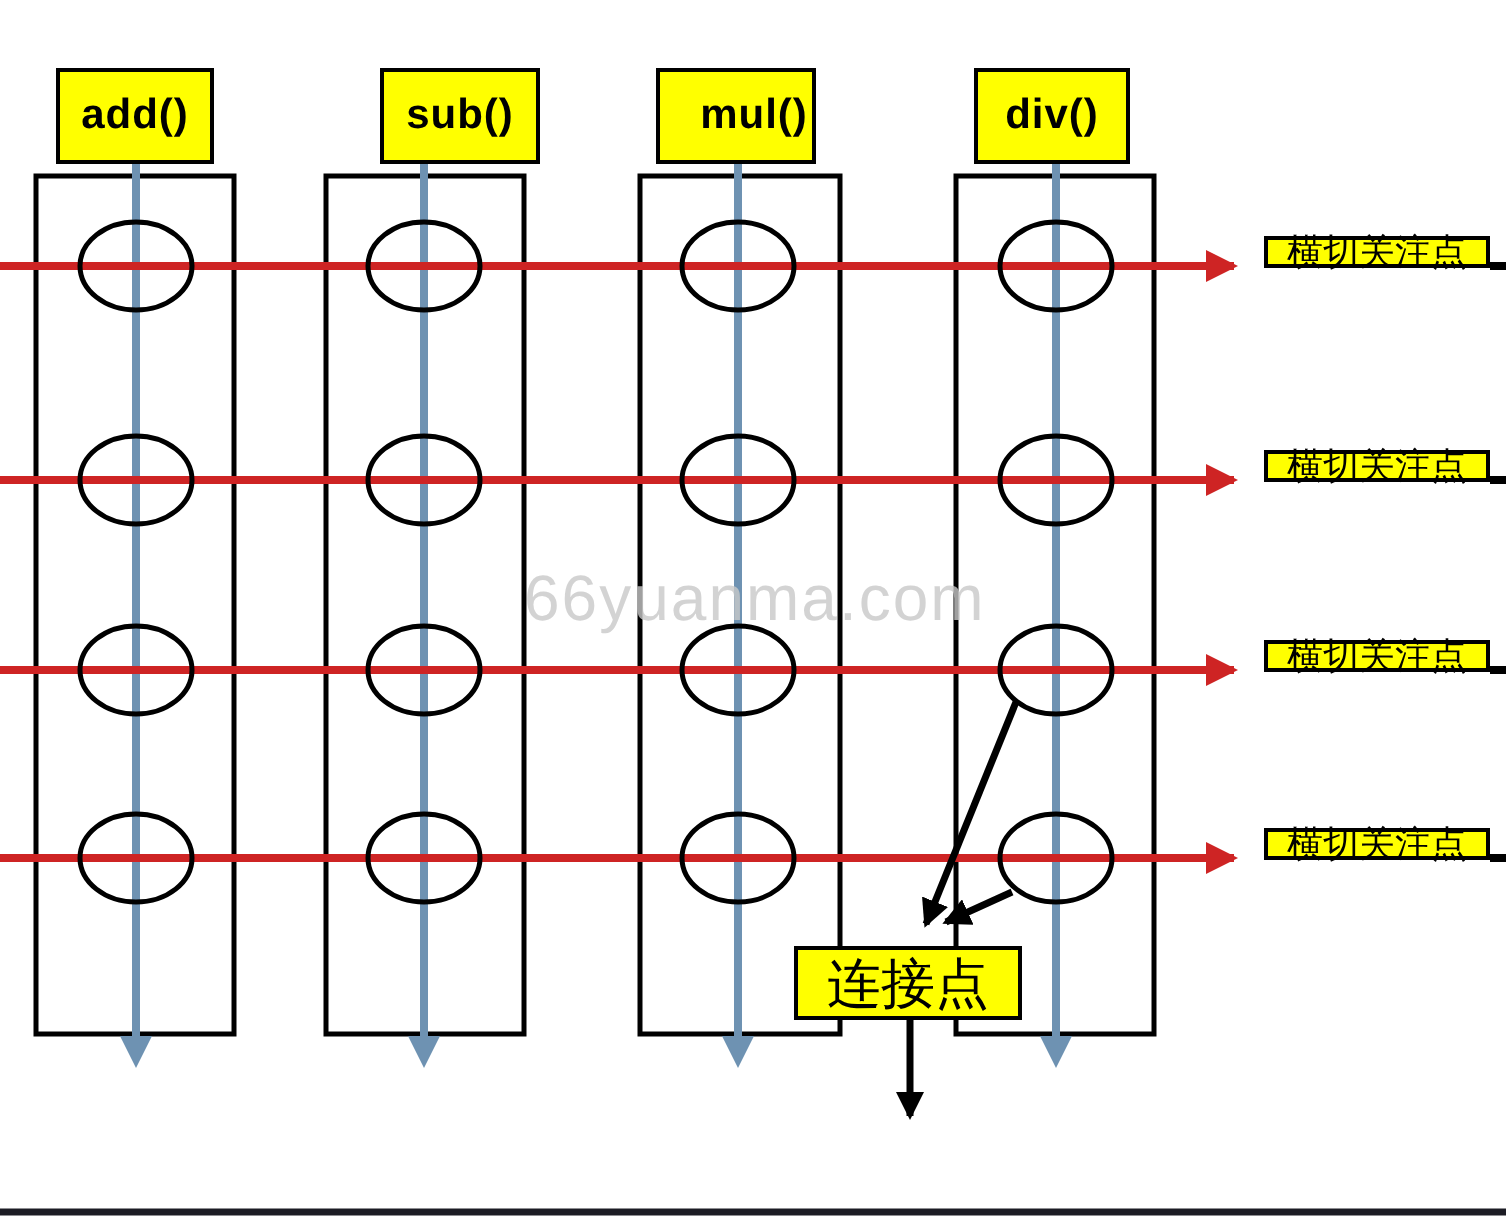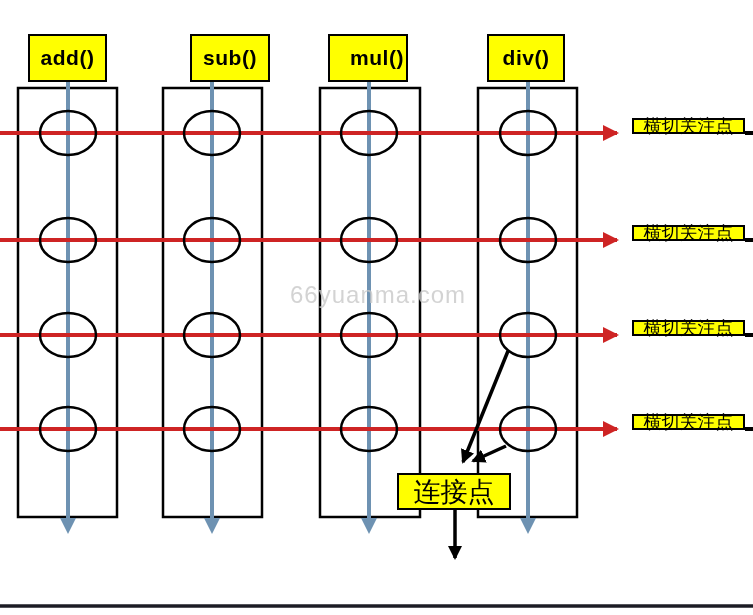--- a/index.html
+++ b/index.html
@@ -61,27 +61,26 @@
     width: 394px;
     height: 38px;
     font-size: 21px;
     font-family: "Liberation Serif", "DejaVu Serif", serif;
   }
   .watermark {
     position: absolute;
     left: 262px;
     top: 281px;
     z-index: 3;
-    font-size: 24px;
+    font-size: 32px;
     color: #c9c9c9;
     opacity: 0.8;
     letter-spacing: 1px;
     pointer-events: none;
     font-family: "Liberation Sans", sans-serif;
-    padding-left: 28px;
   }
 </style>
 </head>
 <body>
 
 <div class="stage">
 
   <svg width="753" height="615" viewBox="0 0 753 615">
     <defs>
       <marker id="redHead" markerUnits="userSpaceOnUse" markerWidth="18" markerHeight="16" refX="14" refY="8" orient="auto">

